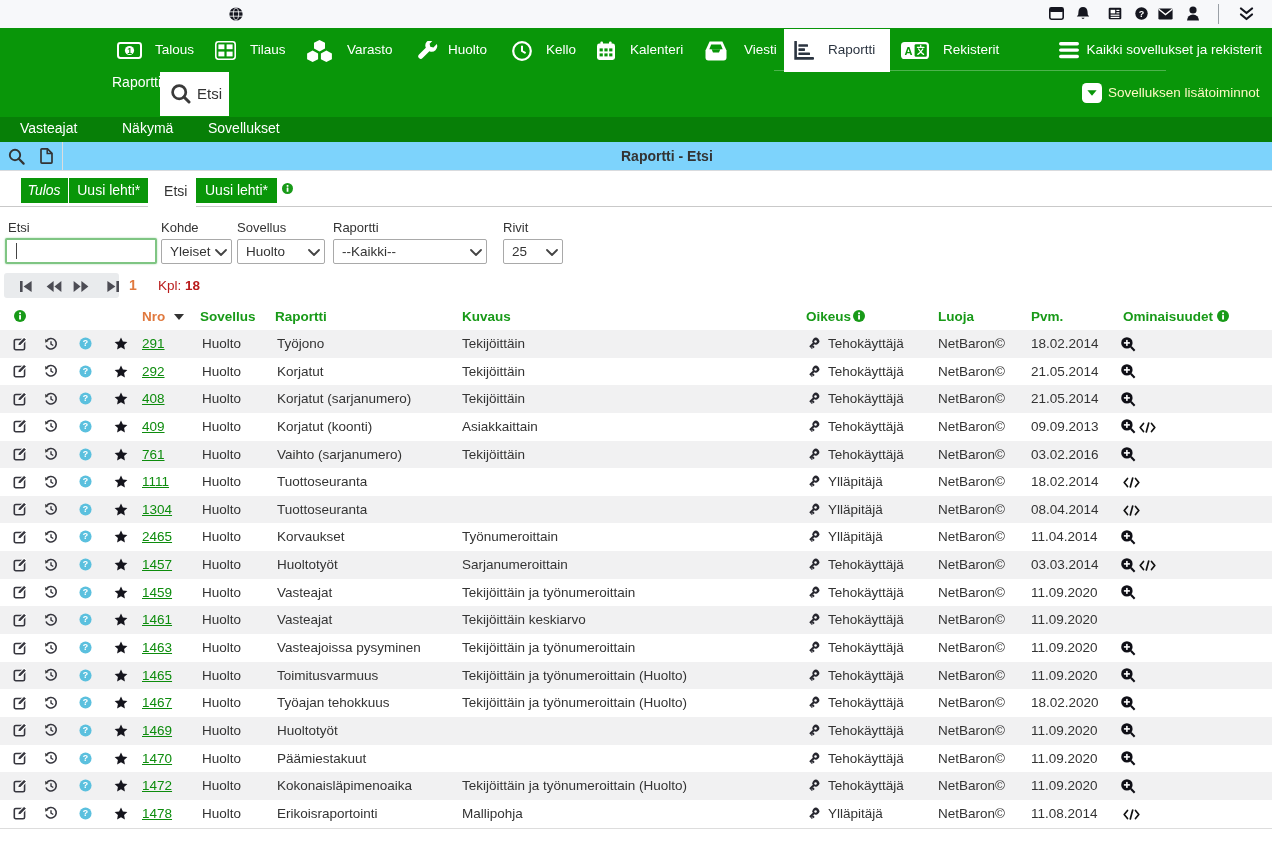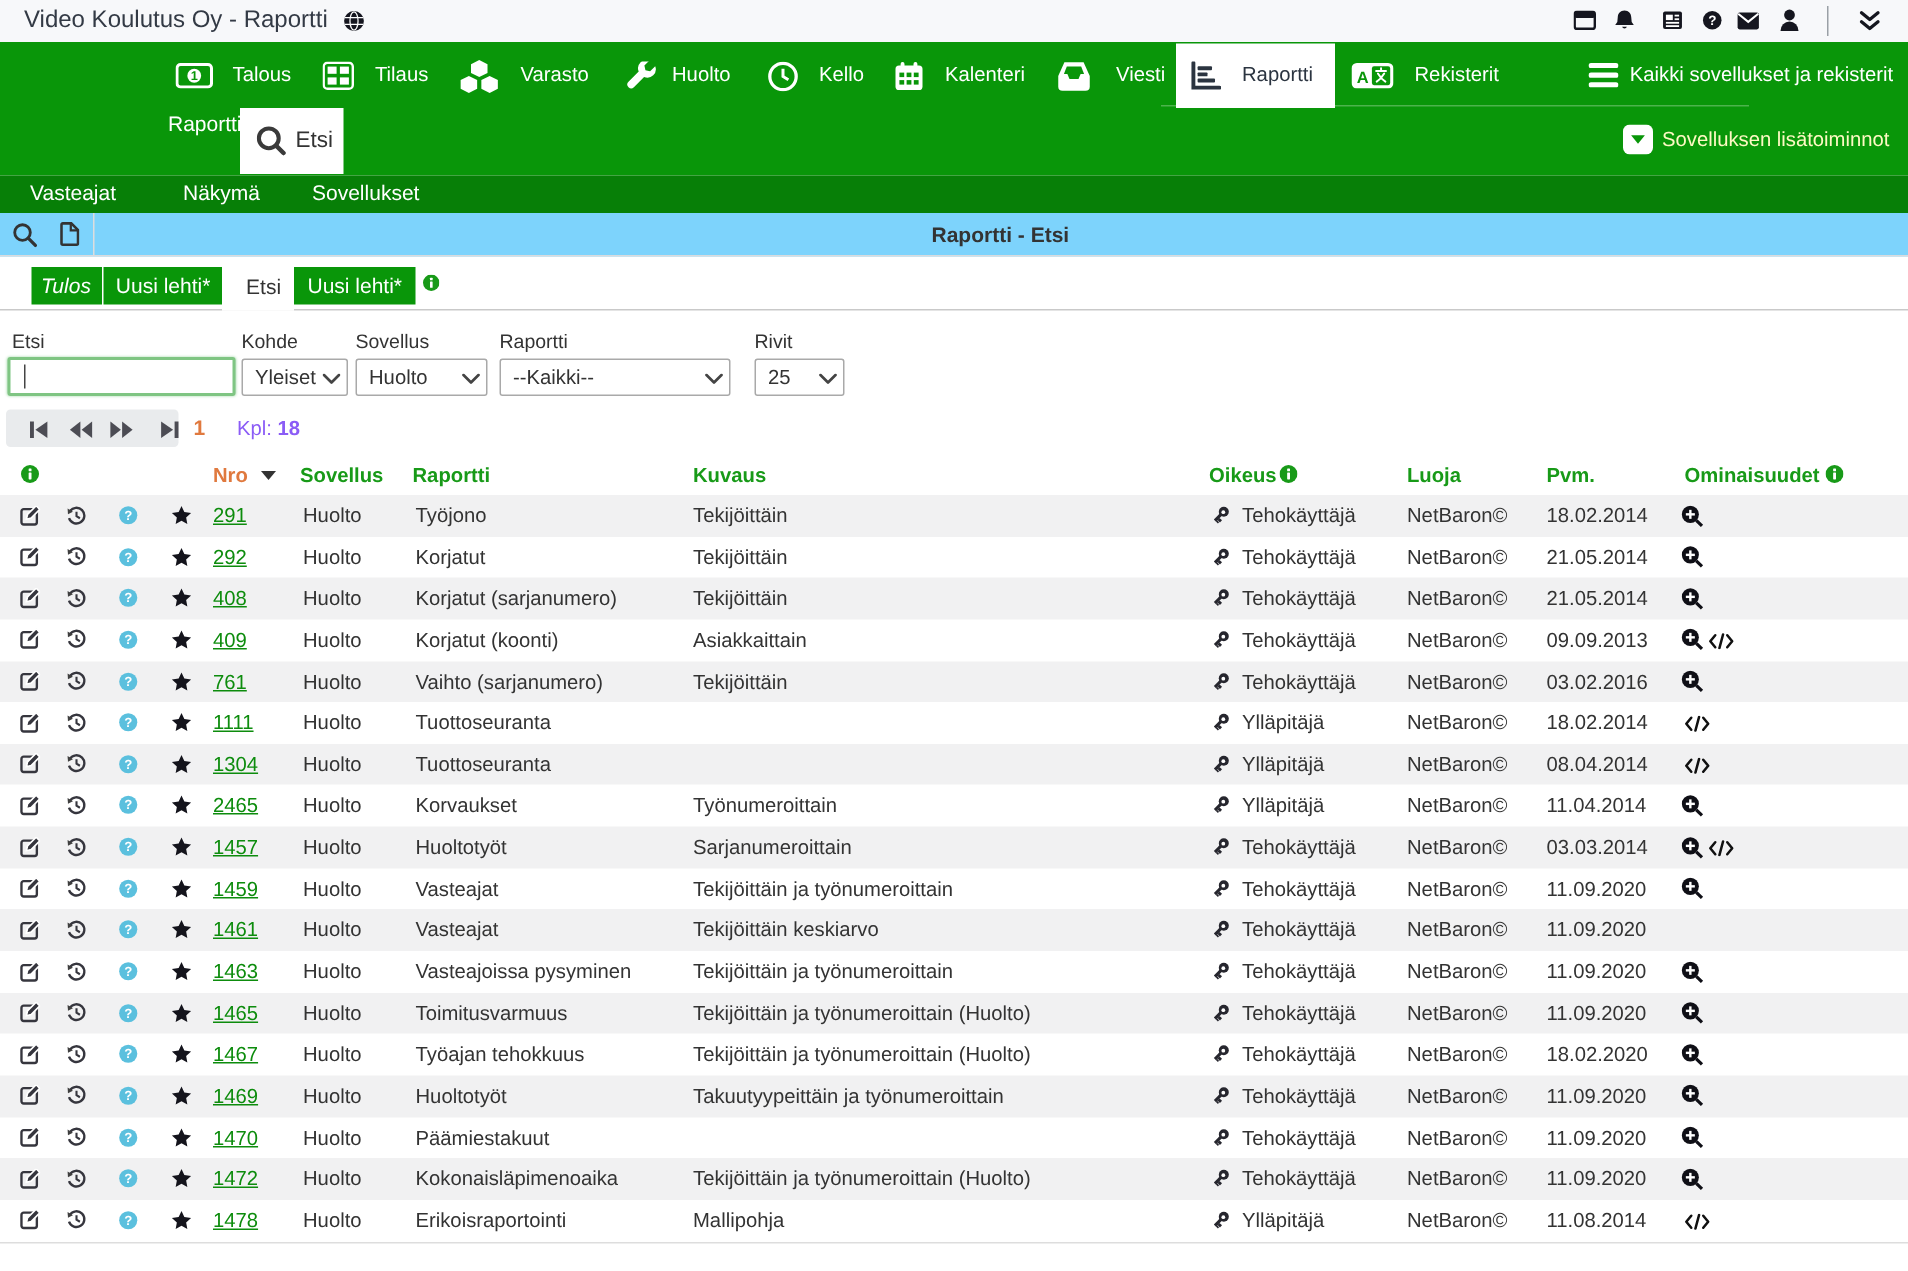--- a/index.html
+++ b/index.html
@@ -30,21 +30,21 @@
 .flabel{position:absolute;top:220px;font-size:13px;color:#333}
 .sel{position:absolute;top:239px;height:25px;border:1px solid #a9a9a9;border-radius:2px;background:#fff;font-size:13.5px;color:#333}
 .sel .t{position:absolute;left:8px;top:0;line-height:23px;white-space:nowrap}
 .sel svg{position:absolute;right:4px;top:9px}
 #etsiinput{position:absolute;left:5px;top:238px;width:152px;height:26px;background:#fff;border:2px solid #7fc583;border-radius:2px;box-shadow:0 0 2px #9ed6a4}
 #caret{position:absolute;left:16px;top:243px;width:1px;height:16px;background:#444}
 
 #pager{position:absolute;left:4px;top:273px;width:115px;height:25px;background:#e9ebed;border-radius:3px}
 .pgi{position:absolute;top:7px}
 #pnum{position:absolute;left:129px;top:272px;font-size:14px;font-weight:bold;color:#e0793e;line-height:27px}
-#kpl{position:absolute;left:158px;top:272px;font-size:13.5px;color:#8b5cf6;line-height:27px}
+#kpl{position:absolute;left:158px;top:272px;font-size:13.5px;color:#b91c1c;line-height:27px}
 
 #thead{position:absolute;left:0;top:303px;width:1272px;height:27px;font-size:13.5px;font-weight:bold}
 #thead .h{position:absolute;top:0;line-height:27px;color:#189a18;white-space:nowrap}
 #thead .hi{position:absolute;top:7px}
 #tbody{position:absolute;left:0;top:330px;width:1272px}
 .tr{position:relative;height:27.65px;font-size:13.5px;color:#333}
 .tr.o{background:#f1f1f2}
 .c{position:absolute;top:0;line-height:27.65px;white-space:nowrap}
 .ci{position:absolute;top:6.5px}
 .lnk{color:#0d8c0d;text-decoration:underline}
@@ -125,21 +125,20 @@
         <path d="M10.8 10.8 15.6 15.6" stroke="#333" stroke-width="2.2" stroke-linecap="round"></path>
       </symbol>
 <symbol id="file" viewBox="0 0 13 16">
         <path d="M1 1.8 a.9.9 0 0 1 .9 -.9 h5.6 L12 5.4 v8.8 a.9.9 0 0 1 -.9.9 h-9.2 a.9.9 0 0 1 -.9 -.9z" fill="none" stroke="#333" stroke-width="1.7"></path>
         <path d="M7.2 1.2 7.2 5.6 12 5.6" fill="none" stroke="#333" stroke-width="1.5"></path>
       </symbol>
 </defs>
 </svg>
 
 <div id="topbar">
- <span class="title">Video Koulutus Oy - Raportti</span>
  <svg class="abs" style="left:229px;top:7px" width="14" height="14" viewBox="0 0 14 14">
       <circle cx="7" cy="7" r="6.6" fill="#15161f"></circle>
       <g stroke="#fff" stroke-width="0.85" fill="none">
         <ellipse cx="7" cy="7" rx="2.7" ry="6.1"></ellipse>
         <path d="M0.9 4.8 H13.1 M0.9 9.2 H13.1"></path>
       </g>
     </svg>
  <svg class="abs" style="left:1049px;top:7px" width="15" height="13" viewBox="0 0 15 13">
       <rect x=".8" y=".8" width="13.4" height="11.4" rx="1.6" fill="none" stroke="#15161f" stroke-width="1.6"></rect>
       <rect x=".8" y=".8" width="13.4" height="4.2" rx="1.2" fill="#15161f"></rect>
@@ -750,21 +749,20 @@
         </svg></span>
       <span class="ci" style="left:79px;top:7px"><svg class="" style="" width="13" height="13">
           <use href="#help"></use>
         </svg></span>
       <span class="ci" style="left:114px;top:7px"><svg class="" style="" width="14" height="13">
           <use href="#star"></use>
         </svg></span>
       <span class="c lnk" style="left:142px">1469</span>
       <span class="c" style="left:202px">Huolto</span>
       <span class="c" style="left:277px">Huoltotyöt</span>
-      <span class="c" style="left:462px">Takuutyypeittäin ja työnumeroittain</span>
       <span class="ci" style="left:806px;top:7px"><svg class="" style="" width="15" height="13">
           <use href="#key"></use>
         </svg></span>
       <span class="c" style="left:828px">Tehokäyttäjä</span>
       <span class="c" style="left:938px">NetBaron©</span>
       <span class="c" style="left:1031px">11.09.2020</span>
       <span class="ci" style="left:1121px"><svg class="" style="" width="15" height="15">
           <use href="#zoom"></use>
         </svg></span>
     </div>

